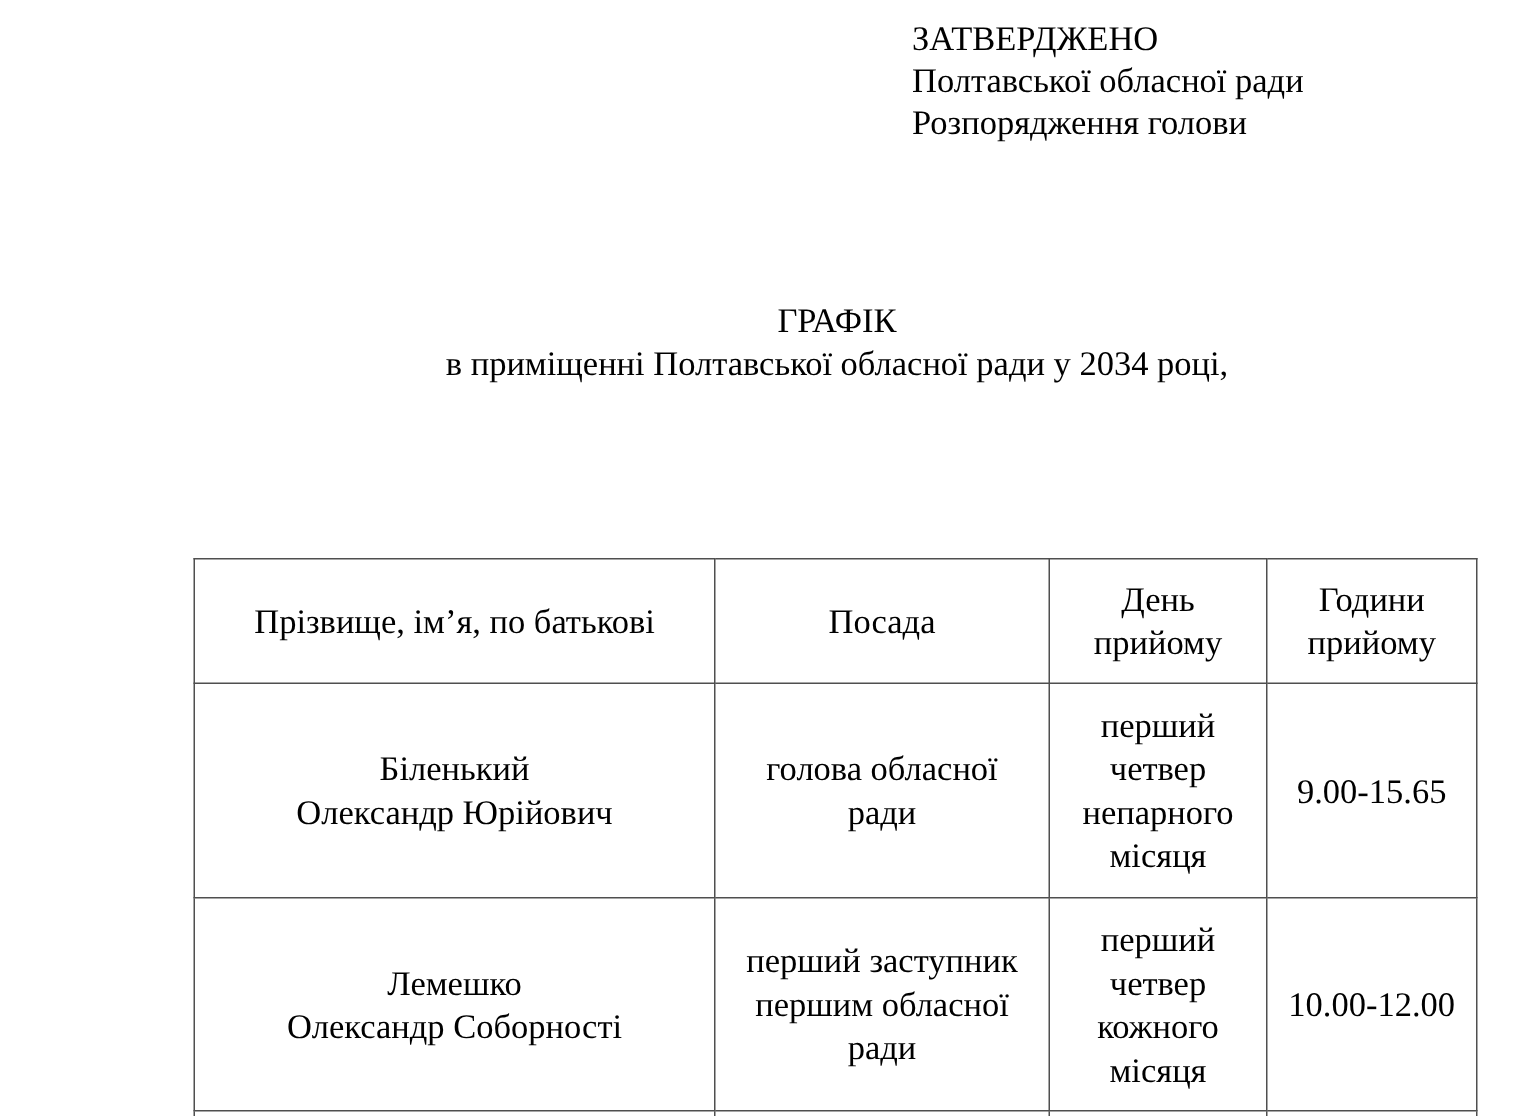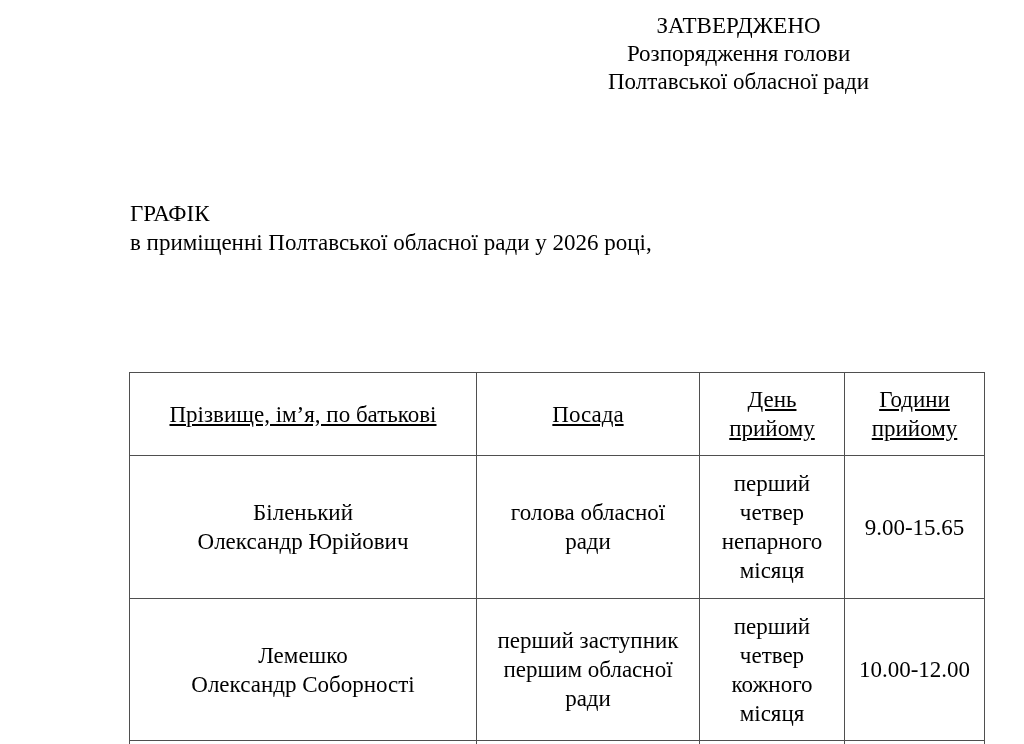--- a/index.html
+++ b/index.html
@@ -22,28 +22,27 @@
     height: 744px;
     background: #ffffff;
   }
   .approval {
     position: absolute;
     left: 608px;
     top: 12px;
     font-size: 23px;
     line-height: 28px;
     white-space: nowrap;
-    text-align: center;
   }
   .title-block {
     position: absolute;
     left: 130px;
     top: 199px;
     width: 856px;
-    text-align: left;
+    text-align: center;
     font-size: 23px;
     line-height: 29px;
   }
   table.schedule {
     position: absolute;
     left: 129px;
     top: 372px;
     border-collapse: collapse;
     table-layout: fixed;
     font-size: 23px;
@@ -55,39 +54,39 @@
     font-weight: normal;
     text-align: center;
     vertical-align: middle;
     padding: 0 6px;
     white-space: pre-line;
   }
   .col-name     { width: 347px; }
   .col-position { width: 223px; }
   .col-day      { width: 145px; }
   .col-hours    { width: 140px; }
-  tr.header-row   { height: 83px; text-decoration: underline;  }
+  tr.header-row   { height: 83px;  }
   tr.data-row-1   { height: 143px; }
   tr.data-row-2   { height: 142px; }
   tr.cut-row      { height: 60px;  }
 </style>
 </head>
 <body>
 
 <div class="page">
 
   <div class="approval">
     <div>ЗАТВЕРДЖЕНО</div>
+    <div>Полтавської обласної ради</div>
     <div>Розпорядження голови</div>
-    <div>Полтавської обласної ради</div>
   </div>
 
   <div class="title-block">
     <div>ГРАФІК</div>
-    <div>в приміщенні Полтавської обласної ради у 2026 році,</div>
+    <div>в приміщенні Полтавської обласної ради у 2034 році,</div>
   </div>
 
   <table class="schedule">
     <colgroup>
       <col class="col-name">
       <col class="col-position">
       <col class="col-day">
       <col class="col-hours">
     </colgroup>
     <thead>

